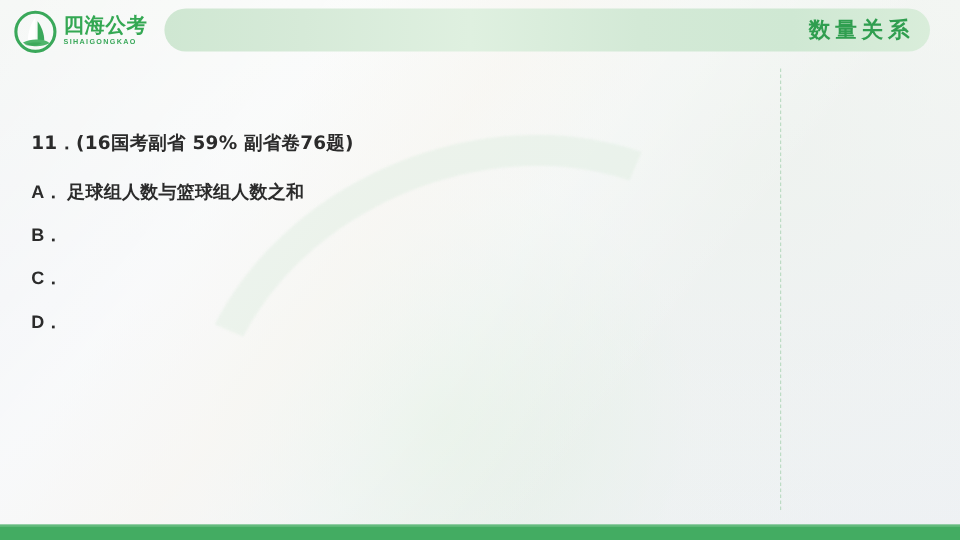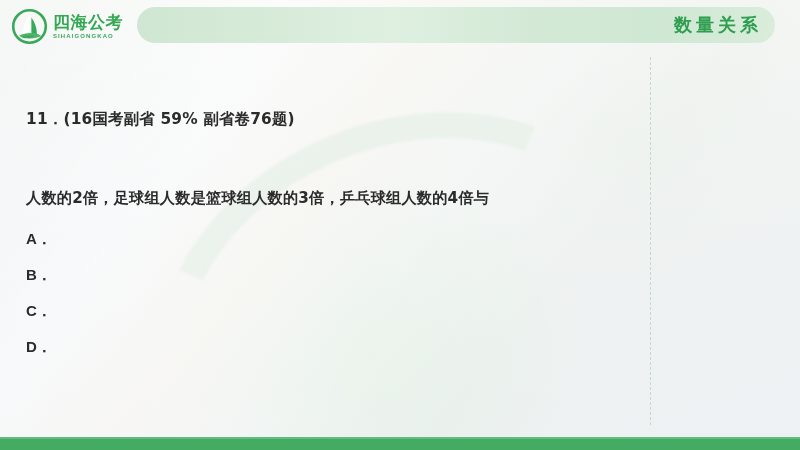--- a/index.html
+++ b/index.html
@@ -225,26 +225,26 @@
 
   <div class="header-title">数量关系</div>
 </div>
 
 <div class="divider"></div>
 
 <div class="content">
 
   <div class="q-line q-title">11．(16国考副省 59%  副省卷76题)</div>
 
-  <div class="q-line">人数的2倍，足球组人数是篮球组人数的3倍，乒乓球组人数的4倍与</div>
 
   <div class="options">
 
     <div class="option-row">
       <span class="option-key">A．</span>
+      <span class="option-text">足球组人数与篮球组人数之和</span>
     </div>
 
     <div class="option-row">
       <span class="option-key">B．</span>
     </div>
 
     <div class="option-row">
       <span class="option-key">C．</span>
     </div>
 

